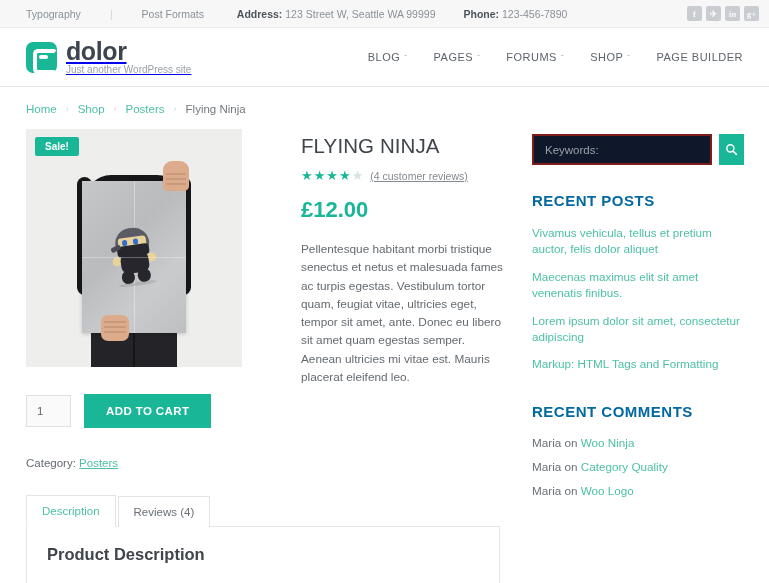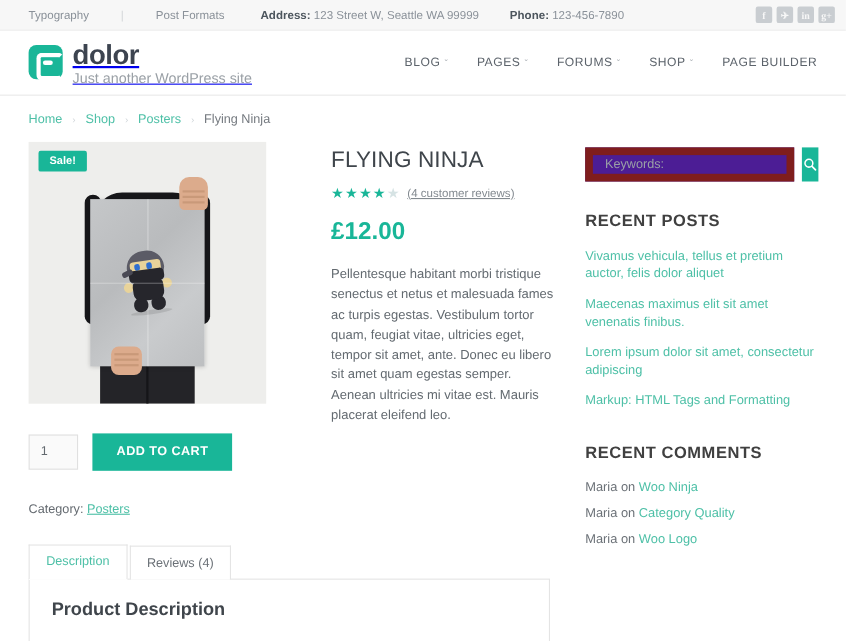--- a/index.html
+++ b/index.html
@@ -66,21 +66,21 @@
   .logo-mark::after {
     content: ""; position: absolute;
     left: 13px; top: 13.5px; width: 9px; height: 4px;
     background: #ffffff; border-radius: 2px;
   }
   .brand-text { line-height: 1.05; }
   .brand-name {
     font-size: 25px; font-weight: bold; color: #3d4450;
     letter-spacing: -0.4px;
   }
-  .brand-tag { font-size: 13px; color: #9aa0a6; margin-top: 1px; }
+  .brand-tag { font-size: 10px; color: #9aa0a6; margin-top: 1px; }
   .nav { margin-left: auto; display: flex; align-items: center; gap: 26px; }
   .nav-item {
     font-size: 11px; color: #5c636b; letter-spacing: 0.5px;
     text-decoration: none; display: flex; align-items: center; gap: 4px;
     white-space: nowrap;
   }
   .caret { font-size: 8px; color: #9aa0a6; }
 
   
   .breadcrumb {
@@ -253,31 +253,31 @@
   .old-price {
     font-size: 11px; color: #a9aeb3; text-decoration: line-through;
     margin-bottom: 5px;
   }
   .new-price { font-size: 22px; font-weight: bold; color: #19b698; margin-bottom: 17px; }
   .desc { font-size: 11.8px; line-height: 1.55; color: #636a70; }
 
   
   .search-row { display: flex; gap: 7px; margin-bottom: 27px; }
   .search-input {
-    flex: 1; height: 31px; border: 7px solid #7f1d1d; background: #4c1d95;
+    flex: 1; height: 31px; border: 2px solid #7f1d1d; background: #0f172a;
     padding: 0 11px; font-size: 11.5px; color: #83898f;
     font-family: "Liberation Sans", sans-serif;
   }
   .search-input::placeholder { color: #9aa0a6; }
   .search-btn {
     width: 46px; height: 31px; background: #19b698; border: none;
     cursor: pointer; display: flex; align-items: center; justify-content: center;
   }
   .widget-title {
-    font-size: 15px; font-weight: bold; color: #404040;
+    font-size: 15px; font-weight: bold; color: #0369a1;
     letter-spacing: 0.5px; margin-bottom: 16px;
   }
   .post-list { list-style: none; }
   .post-list li { margin-bottom: 11px; }
   .post-list a {
     color: #4ec0a7; text-decoration: none;
     font-size: 11.7px; line-height: 1.4; display: block;
   }
   .comments-title { margin-top: 30px; }
   .comment-list { list-style: none; }

